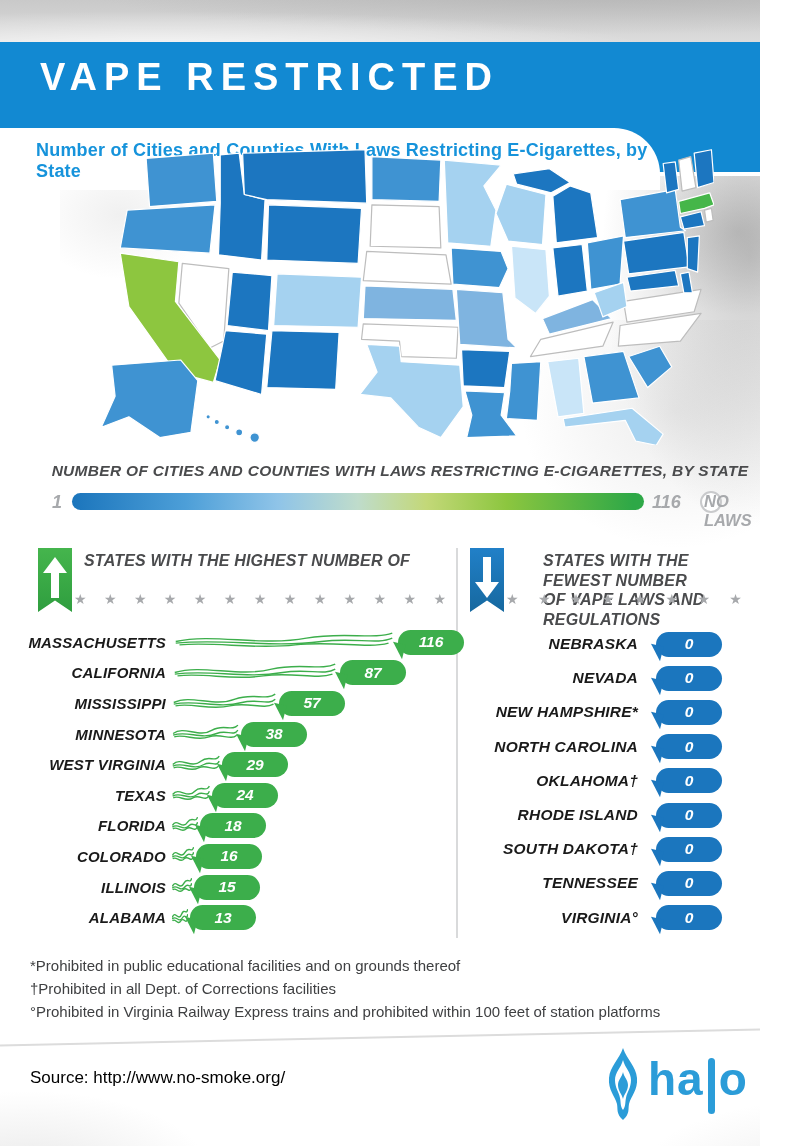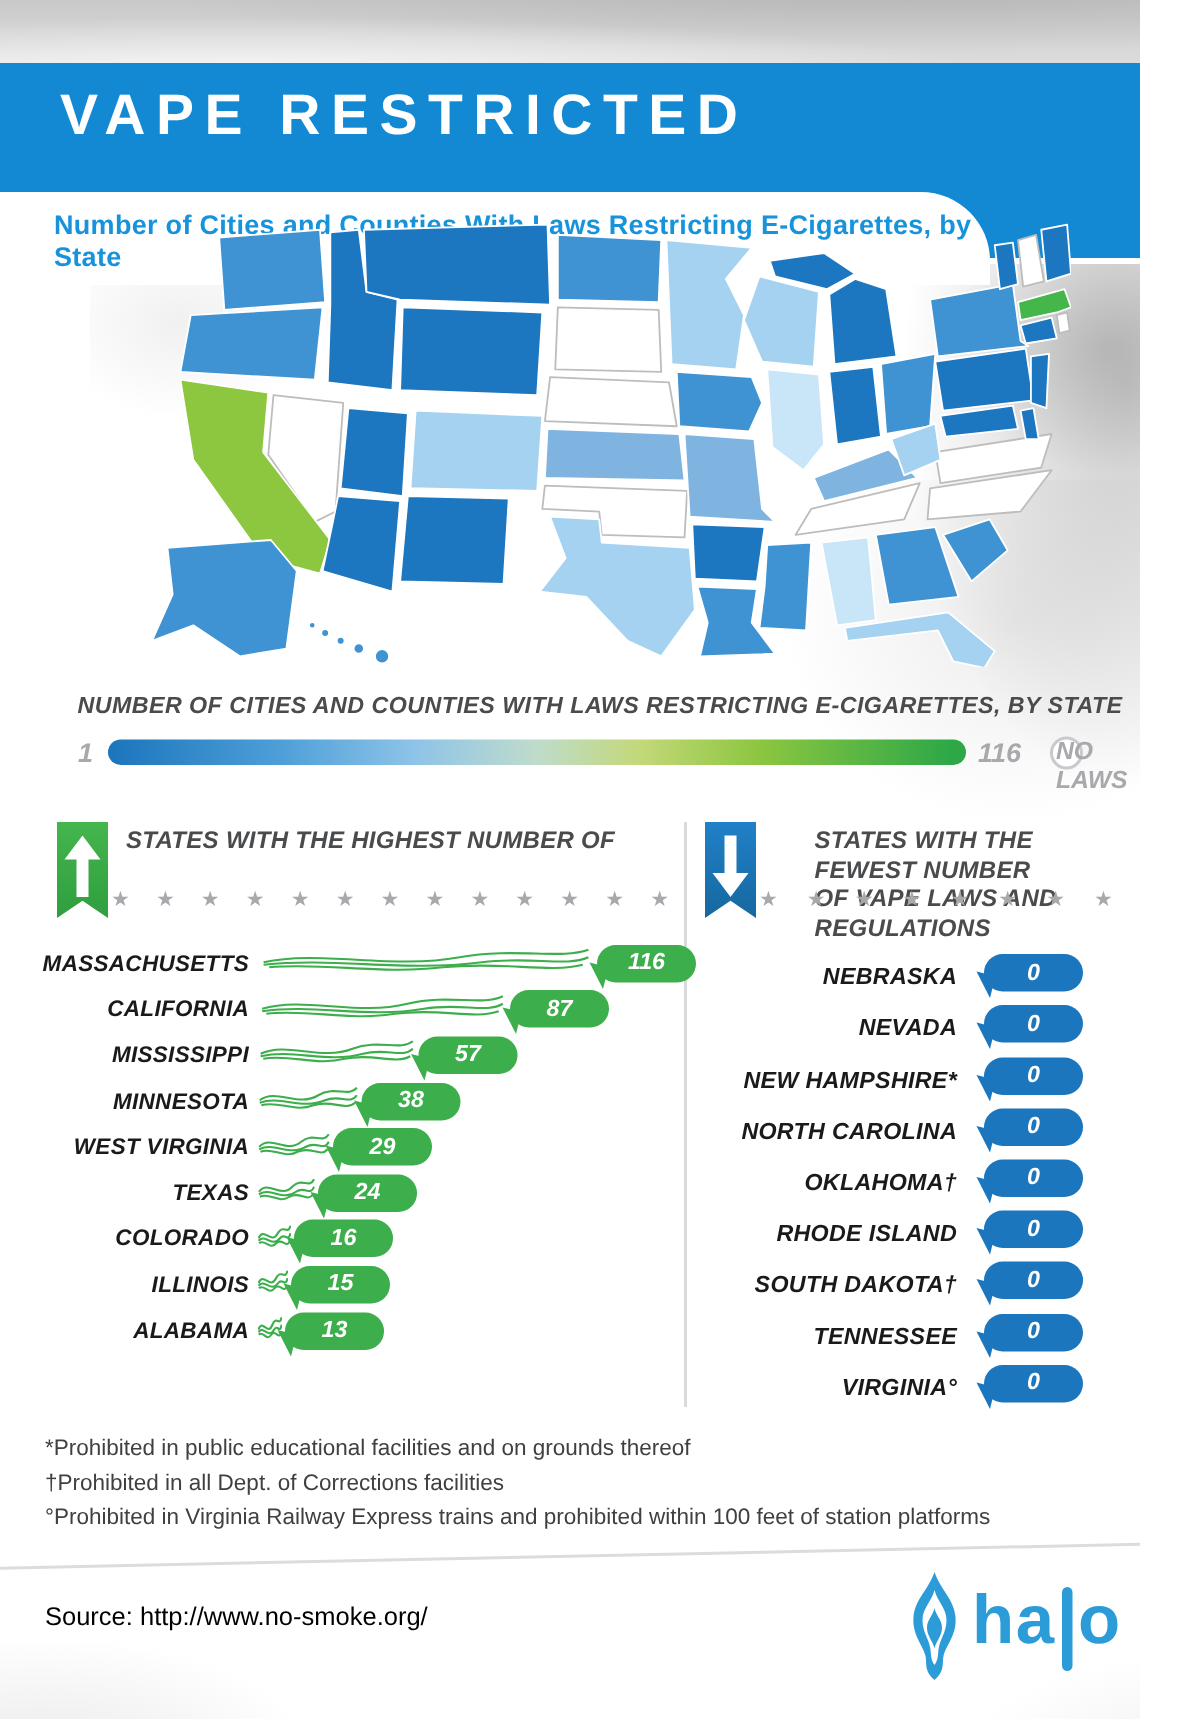--- a/index.html
+++ b/index.html
@@ -81,21 +81,21 @@
     display:flex;align-items:center;justify-content:center;color:#fff;
     font-size:15.5px;font-weight:bold;font-style:italic;}
   .bubble:before{content:"";position:absolute;left:-7px;bottom:-3px;width:0;height:0;
     border-top:15px solid transparent;border-left:13px solid transparent;transform:rotate(14deg);}
   .bubble.green{background:#3CAE4B;}
   .bubble.green:before{border-top-color:#3CAE4B;}
   .bubble.blue{background:#1B76BE;}
   .bubble.blue:before{border-top-color:#1B76BE;}
 
   .flist{position:absolute;left:470px;top:627px;width:320px;z-index:5;}
-  .frow{height:34.2px;display:flex;align-items:flex-end;}
+  .frow{height:34.2px;display:flex;align-items:center;}
   .flabel{width:168px;flex:none;text-align:right;margin-right:18px;color:#1A1A1A;
     font-size:15.5px;font-weight:bold;font-style:italic;letter-spacing:.2px;}
 
   
   .footnotes{position:absolute;left:30px;top:954px;z-index:5;color:#3F4042;font-size:15px;line-height:23px;}
   .footer-diag{position:absolute;left:-12px;top:1036px;width:830px;height:2px;background:#DCDCDC;
     transform:rotate(-1.2deg);z-index:5;}
   .source{position:absolute;left:30px;top:1068px;z-index:5;color:#000;font-size:17px;}
   .brand{position:absolute;left:600px;top:1042px;z-index:5;display:flex;align-items:flex-start;}
   .brand-flame{margin-top:4px;}
@@ -288,20 +288,29 @@
     <div class="hrow">
       <span class="hlabel">TEXAS</span>
       <svg class="vapor" viewBox="0 0 120 24" preserveAspectRatio="none" style="width: 38px;">
         <path d="M2,15 C22,5 48,21 72,11 C92,3 108,13 118,5"></path>
         <path d="M2,17 C28,11 52,23 80,15 C98,10 110,19 118,11"></path>
         <path d="M4,19 C24,15 44,25 66,19 C88,14 104,24 116,17"></path>
       </svg>
       <span class="bubble green">24</span>
     </div>
 
+    <div class="hrow">
+      <span class="hlabel">FLORIDA</span>
+      <svg class="vapor" viewBox="0 0 120 24" preserveAspectRatio="none" style="width: 26px;">
+        <path d="M2,15 C22,5 48,21 72,11 C92,3 108,13 118,5"></path>
+        <path d="M2,17 C28,11 52,23 80,15 C98,10 110,19 118,11"></path>
+        <path d="M4,19 C24,15 44,25 66,19 C88,14 104,24 116,17"></path>
+      </svg>
+      <span class="bubble green">18</span>
+    </div>
 
     <div class="hrow">
       <span class="hlabel">COLORADO</span>
       <svg class="vapor" viewBox="0 0 120 24" preserveAspectRatio="none" style="width: 22px;">
         <path d="M2,15 C22,5 48,21 72,11 C92,3 108,13 118,5"></path>
         <path d="M2,17 C28,11 52,23 80,15 C98,10 110,19 118,11"></path>
         <path d="M4,19 C24,15 44,25 66,19 C88,14 104,24 116,17"></path>
       </svg>
       <span class="bubble green">16</span>
     </div>

